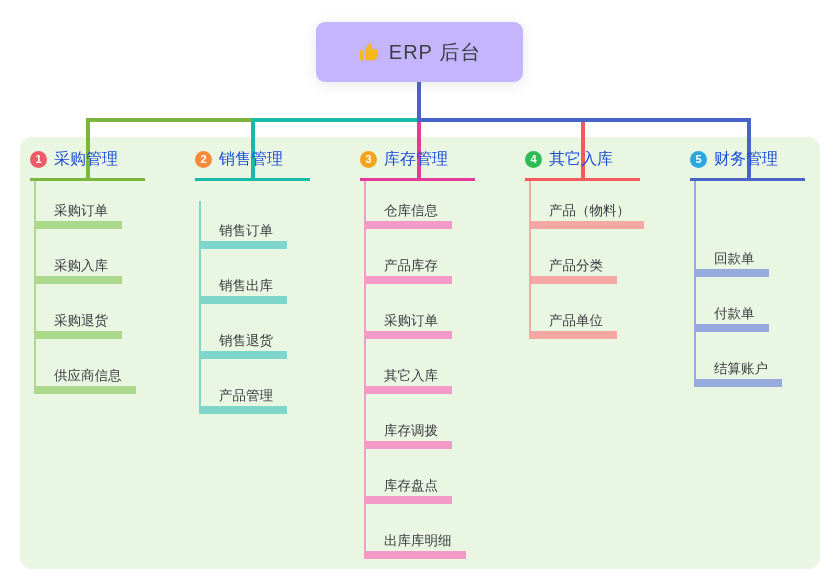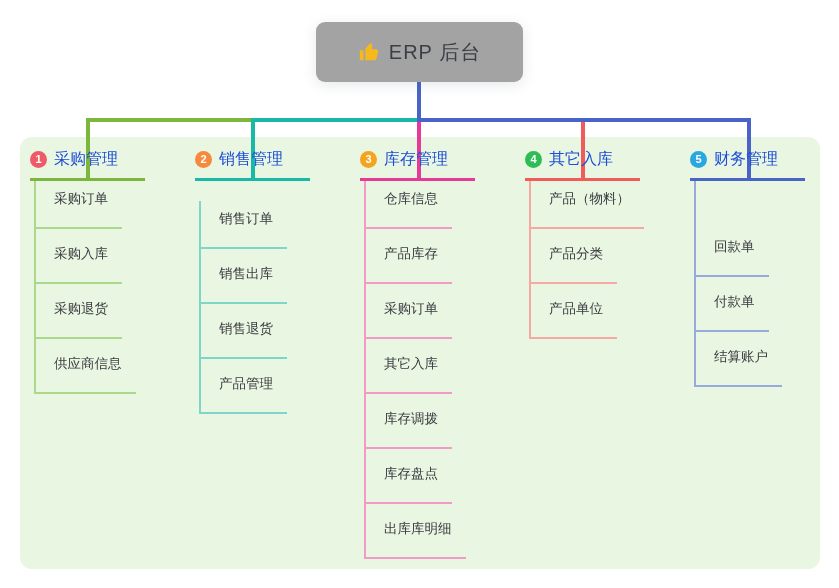--- a/index.html
+++ b/index.html
@@ -3,21 +3,21 @@
 <meta charset="utf-8">
 <style>
   html,body{margin:0;padding:0;background:#ffffff;}
   #canvas{
     position:relative;width:839px;height:588px;overflow:hidden;background:#ffffff;
     font-family:"Liberation Sans","DejaVu Sans",sans-serif;
   }
   
   .root-node{
     position:absolute;left:316px;top:22px;width:207px;height:60px;
-    background:#a3a3a3;border-radius:9px;box-shadow:0 3px 14px rgba(60,80,90,.13);
+    background:#c4b5fd;border-radius:9px;box-shadow:0 3px 14px rgba(60,80,90,.13);
     display:flex;align-items:center;justify-content:center;gap:9px;
     font-size:20px;color:#3a3f46;letter-spacing:1px;z-index:5;
   }
   .root-node .ticon{width:22px;height:22px;flex:none;display:block;}
   
   .panel{
     position:absolute;left:20px;top:137px;width:800px;height:432px;
     border-radius:12px;z-index:0;
   }
   
@@ -33,22 +33,22 @@
     color:#fff;font-size:11px;line-height:17px;text-align:center;font-weight:bold;
   }
   .branch-label{font-size:16px;line-height:22px;color:#1d4ed8;white-space:nowrap;}
   
   .children{
     position:absolute;top:181px;z-index:3;border-left:2px solid #ccc;
   }
   .child-row{
     box-sizing:border-box;height:55px;width:max-content;
     display:flex;align-items:flex-end;
-    border-bottom:2px solid #1d4ed8;
-    padding:0 14px 19px 18px;
+    border-bottom:8px solid #1d4ed8;
+    padding:0 14px 1px 18px;
   }
   .child-row.first{height:48px;}
   .child-label{font-size:13.5px;color:#3a3a40;white-space:nowrap;}
 </style>
 </head>
 <body>
 
 <div id="canvas">
 
   <div class="panel" id="panel" style="background: rgb(233, 246, 226);"></div>

